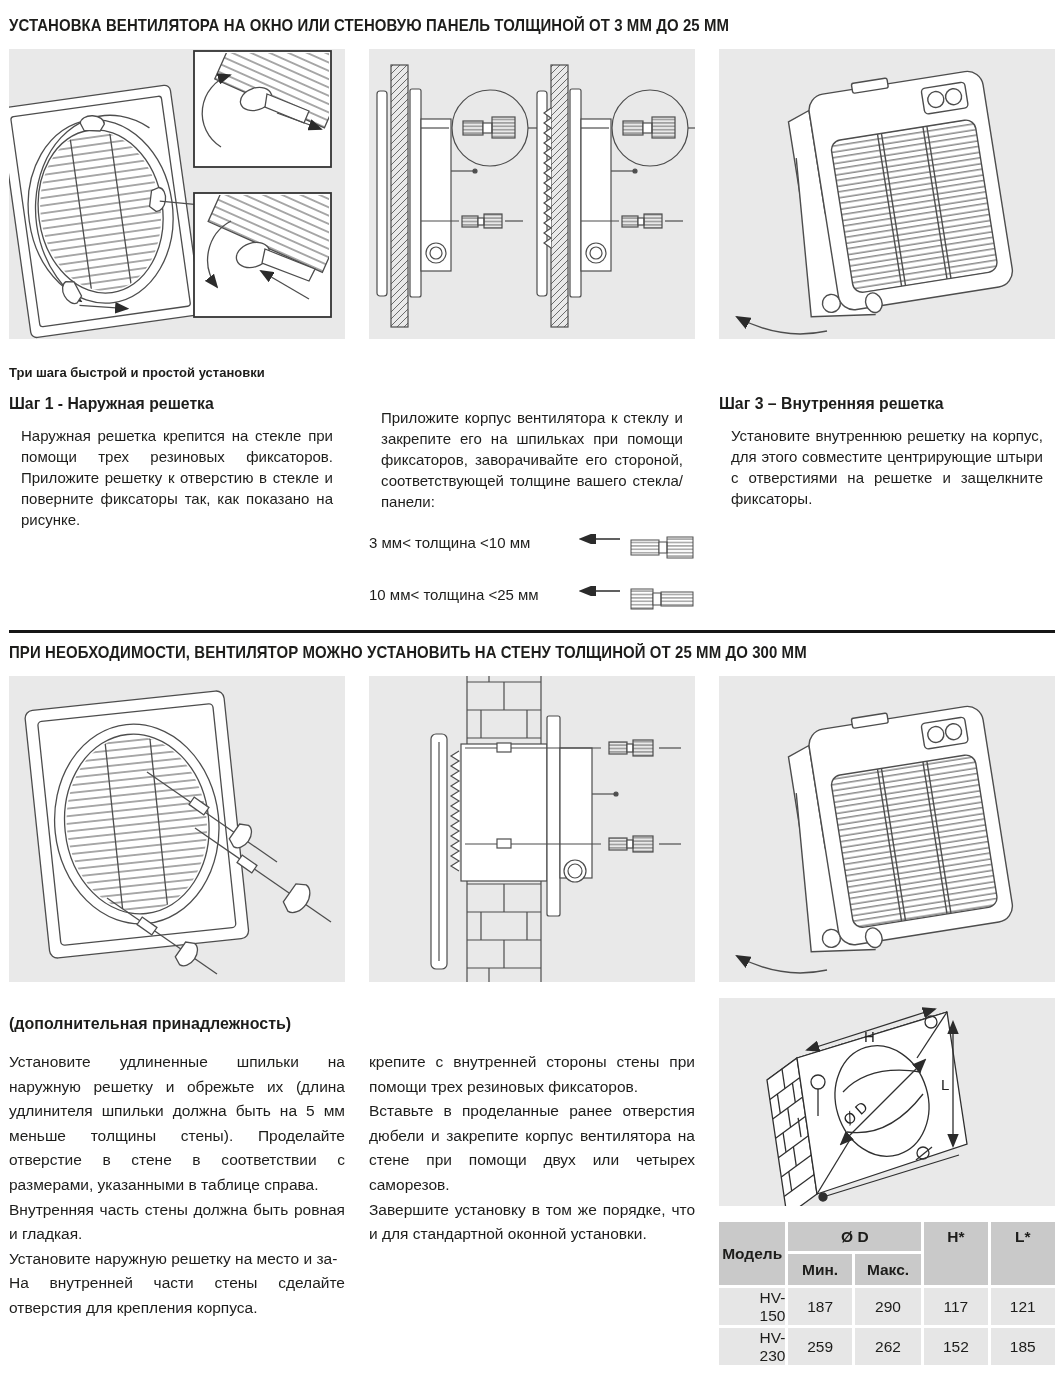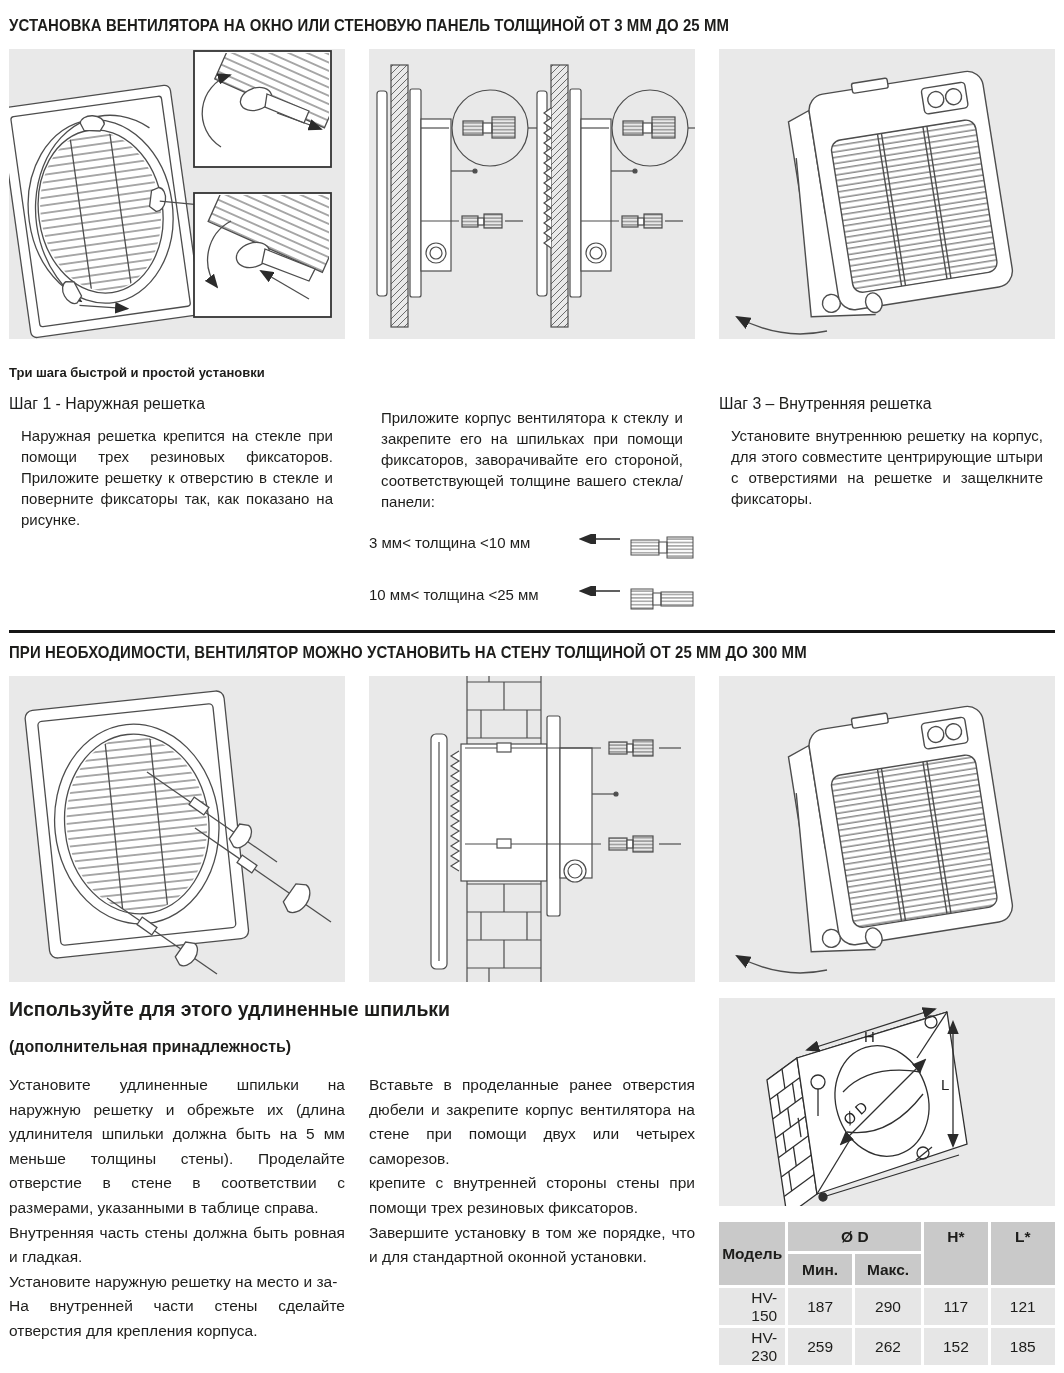--- a/index.html
+++ b/index.html
@@ -7,38 +7,38 @@
   body { width:1064px; font-family:"Liberation Sans","DejaVu Sans",sans-serif; color:#1d1d1b; }
   .page { width:1064px; padding:10px 9px 0 9px; }
   .cond { display:inline-block; transform-origin:0 50%; transform:scaleX(.88); white-space:nowrap; }
   h1.main-title { font-size:17px; font-weight:bold; margin:6px 0 13px 0; letter-spacing:.1px; }
   .row3 { display:grid; grid-template-columns:336px 326px 336px; column-gap:24px; }
   .panel { background:#e9e9e9; overflow:hidden; }
   .panel.h1r { height:290px; }
   .panel.h2r { height:306px; }
   h2.sub { font-size:13px; font-weight:bold; margin:26px 0 15px 0; }
   .steps { display:grid; grid-template-columns:336px 326px 336px; column-gap:24px; }
-  .step h3 { font-size:15.8px; font-weight:normal; margin:0 0 3px 0; }
+  .step h3 { font-size:15.8px; font-weight:bold; margin:0 0 3px 0; }
   .step p { margin:12px; font-size:15px; line-height:21px; text-align:justify; }
   .opt-row { display:flex; align-items:flex-start; margin-top:22px; height:30px; }
   .opt-label { font-size:15px; }
   .opt-arrow { margin-left:auto; margin-right:8px; }
   hr.divider { border:none; border-top:3px solid #161616; margin:14px 0 10px 0; }
   .bottom { display:grid; grid-template-columns:686px 336px; column-gap:24px; margin-top:16px; }
   .bl-sub { font-size:19.5px; font-weight:bold; margin:0 0 4px 0; }
   .bl-note { font-size:16px; font-weight:bold; margin:17px 0 17px 0; }
   .twocol { display:grid; grid-template-columns:336px 326px; column-gap:24px; }
   .twocol p { margin:0; font-size:15.5px; line-height:24.6px; text-align:justify; }
   .diagram-panel { background:#e9e9e9; height:208px; margin-bottom:13px; }
   table.spec { border-collapse:separate; border-spacing:3px; width:342px; margin-left:-3px; table-layout:fixed; }
   .spec th,.spec td { font-size:15.5px; text-align:center; padding:0; font-weight:normal; }
   .spec .hcell { background:#c9c9c9; font-weight:bold; }
   .spec .dcell { background:#e6e6e6; }
   .spec .vtop { vertical-align:top; padding-top:6px; }
-  .spec td.model { text-align:center; padding-left:24px; }
+  .spec td.model { text-align:right; padding-left:24px; }
   .spec tr.hr1 { height:29px; } .spec tr.hr2 { height:31px; }
   .spec tr.drow { height:37px; }
   svg { display:block; }
   .svglabel { font-family:"Liberation Sans",sans-serif; font-size:15px; fill:#222; }
 </style>
 </head>
 <body>
 
 <svg width="0" height="0" style="position:absolute" aria-hidden="true">
   <defs>
@@ -383,32 +383,31 @@
           </g>
           <path d="M18 280 Q 62 304 108 294" marker-start="url(#mS)"></path>
         </g>
       </svg>
     </div>
   </div>
 
   <div class="bottom">
 
     <div>
-      <h2 class="bl-sub">Используйте для этого удлиненные шпильки</h2>
       <div class="bl-note">(дополнительная принадлежность)</div>
       <div class="twocol">
         <div>
           <p>Установите удлиненные шпильки на наружную решетку и обрежьте их (длина удлинителя шпильки должна быть на 5 мм меньше толщины стены). Проделайте отверстие в стене в соответствии с размерами, указанными в таблице справа.</p>
           <p>Внутренняя часть стены должна быть ровная и гладкая.</p>
           <p>Установите наружную решетку на место и за-</p>
           <p>На внутренней части стены сделайте отверстия для крепления корпуса.</p>
         </div>
         <div>
+          <p>крепите с внутренней стороны стены при помощи трех резиновых фиксаторов.</p>
           <p>Вставьте в проделанные ранее отверстия дюбели и закрепите корпус вентилятора на стене при помощи двух или четырех саморезов.</p>
-          <p>крепите с внутренней стороны стены при помощи трех резиновых фиксаторов.</p>
           <p>Завершите установку в том же порядке, что и для стандартной оконной установки.</p>
         </div>
       </div>
     </div>
 
     <div>
 
       <div class="diagram-panel">
         <svg viewBox="0 0 336 208" width="336" height="208">
           <g stroke="#2f2f2f" stroke-width="1.3" fill="none">

